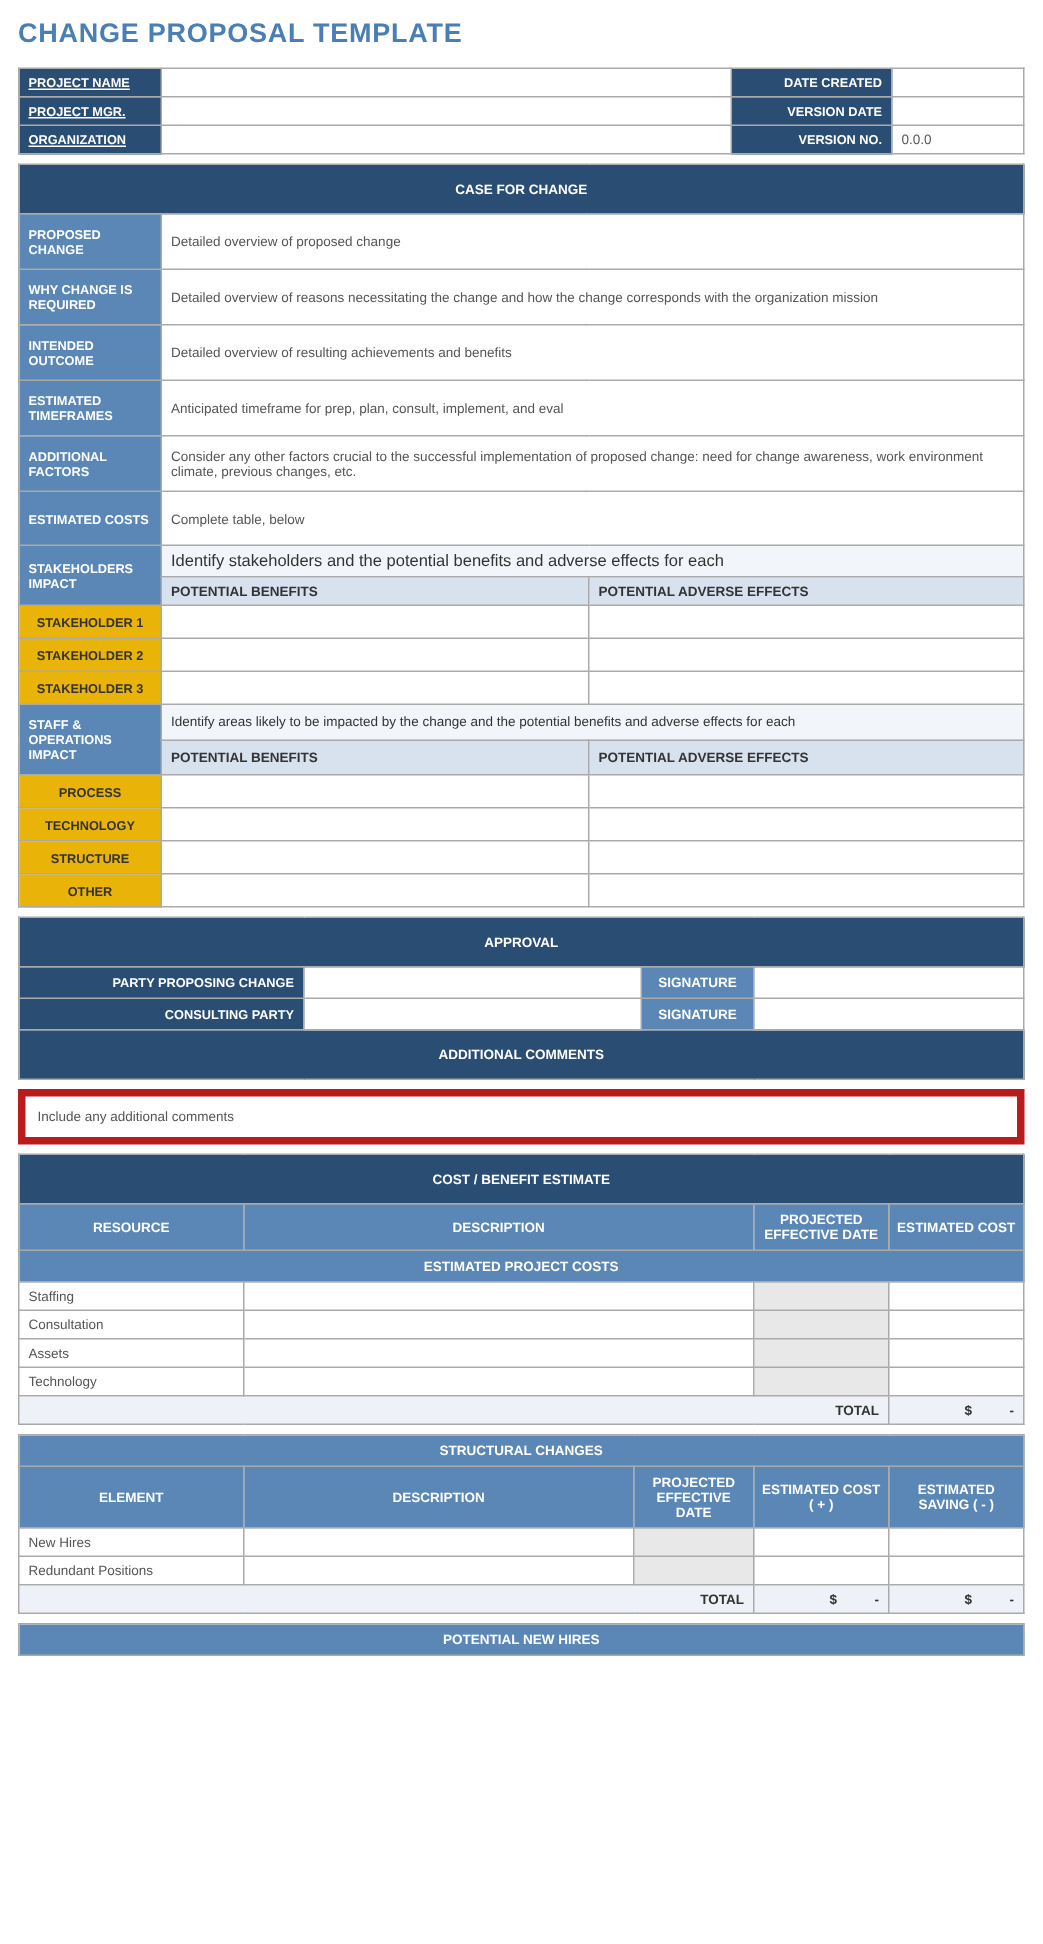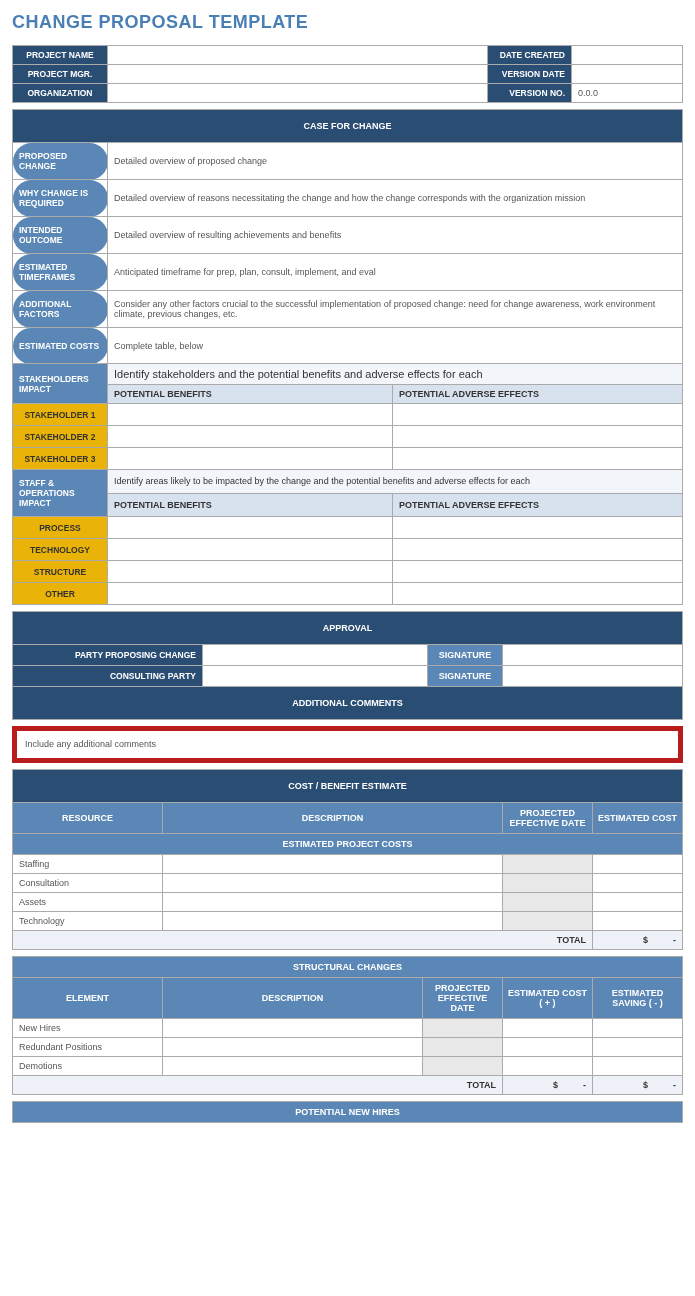--- a/index.html
+++ b/index.html
@@ -5,41 +5,41 @@
   * { box-sizing: border-box; margin: 0; padding: 0; }
   body { font-family: Arial, sans-serif; font-size: 10px; background: #fff; padding: 12px; color: #333; width: 695px; }
   h1 { color: #4a7fb5; font-size: 18px; font-weight: bold; letter-spacing: 0.5px; margin-bottom: 12px; }
   table { width: 100%; border-collapse: collapse; margin-bottom: 6px; }
   td, th { border: 1px solid #aaa; padding: 4px 6px; font-size: 9px; vertical-align: middle; }
   .hdr-dark { background: #2a4d73; color: #fff; font-weight: bold; text-align: center; padding: 11px; }
   .hdr-mid { background: #5a87b5; color: #fff; font-weight: bold; text-align: center; padding: 5px; font-size: 9px; }
   .hdr-light { background: #d8e2ee; text-align: left; font-weight: bold; font-size: 9px; }
   .lbl-dark { background: #2a4d73; color: #fff; font-weight: bold; font-size: 8.5px; text-align: right; padding-right: 6px; }
   .lbl-mid { background: #5a87b5; color: #fff; font-weight: bold; font-size: 8.5px; padding: 8px 6px; }
-  .lbl-dark-left { background: #2a4d73; color: #fff; font-weight: bold; font-size: 8.5px; text-align: center; padding-left: 6px; }
+  .lbl-dark-left { background: #2a4d73; color: #fff; font-weight: bold; font-size: 8.5px; text-align: left; padding-left: 6px; text-decoration: underline; }
   .lbl-light { background: #eab308; font-weight: bold; font-size: 8.5px; text-align: center; }
   .val { background: #fff; color: #555; font-size: 9px; }
   .val-light { background: #f2f5fa; }
   .val-grey { background: #e8e8e8; }
   .total-row td { background: #eef2f8; font-weight: bold; text-align: right; }
-  .multi { height: 36px; vertical-align: middle; border-radius: 19px; }
+  .multi { height: 36px; vertical-align: middle; }
   .short { height: 22px; }
   .comments-box { border: 5px solid #b91c1c; padding: 8px; height: 37px; margin-bottom: 6px; font-size: 9px; color: #555; }
 </style>
 </head>
 <body>
 
 <h1>CHANGE PROPOSAL TEMPLATE</h1>
 
 <table>
   <tbody>
       <tr>
     <td class="lbl-dark-left" style="width:95px">PROJECT NAME</td>
     <td class="val" style="width:380px"></td>
-    <td class="lbl-dark" style="width:84px">DATE CREATED</td>
+    <td class="lbl-dark" style="width:107px">DATE CREATED</td>
     <td class="val"></td>
   </tr>
   <tr>
     <td class="lbl-dark-left">PROJECT MGR.</td>
     <td class="val"></td>
     <td class="lbl-dark">VERSION DATE</td>
     <td class="val"></td>
   </tr>
   <tr>
     <td class="lbl-dark-left">ORGANIZATION</td>
@@ -221,27 +221,20 @@
     <td class="val"></td>
     <td class="val"></td>
   </tr>
   <tr>
     <td class="val">Redundant Positions</td>
     <td class="val"></td>
     <td class="val-grey"></td>
     <td class="val"></td>
     <td class="val"></td>
   </tr>
-  <tr>
-    <td class="val">Demotions</td>
-    <td class="val"></td>
-    <td class="val-grey"></td>
-    <td class="val"></td>
-    <td class="val"></td>
-  </tr>
   <tr class="total-row">
     <td colspan="3">TOTAL</td>
     <td><span>$</span>&nbsp;&nbsp;&nbsp;&nbsp;&nbsp;&nbsp;&nbsp;&nbsp;&nbsp;&nbsp;<span>-</span></td>
     <td><span>$</span>&nbsp;&nbsp;&nbsp;&nbsp;&nbsp;&nbsp;&nbsp;&nbsp;&nbsp;&nbsp;<span>-</span></td>
   </tr>
 </tbody>
   </table>
 
 <table>
   <tbody>

